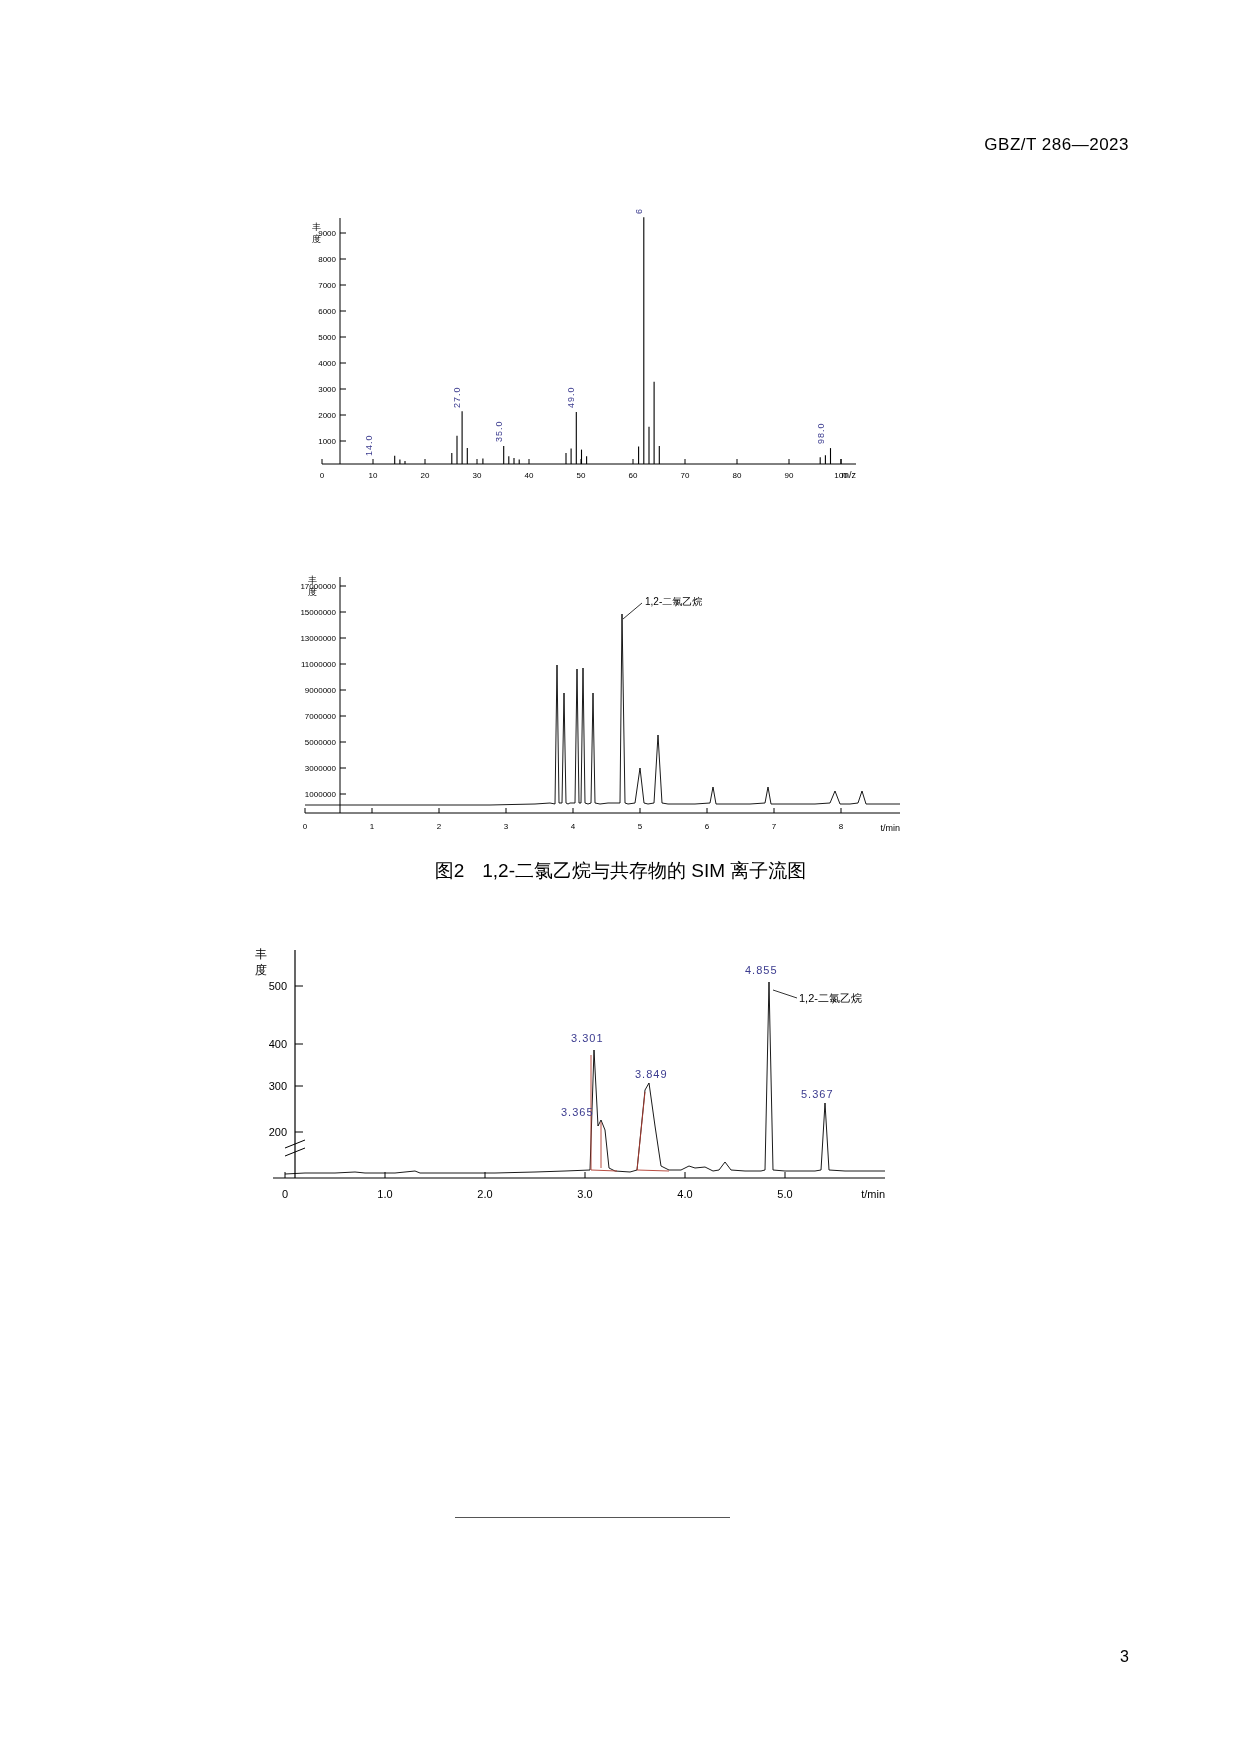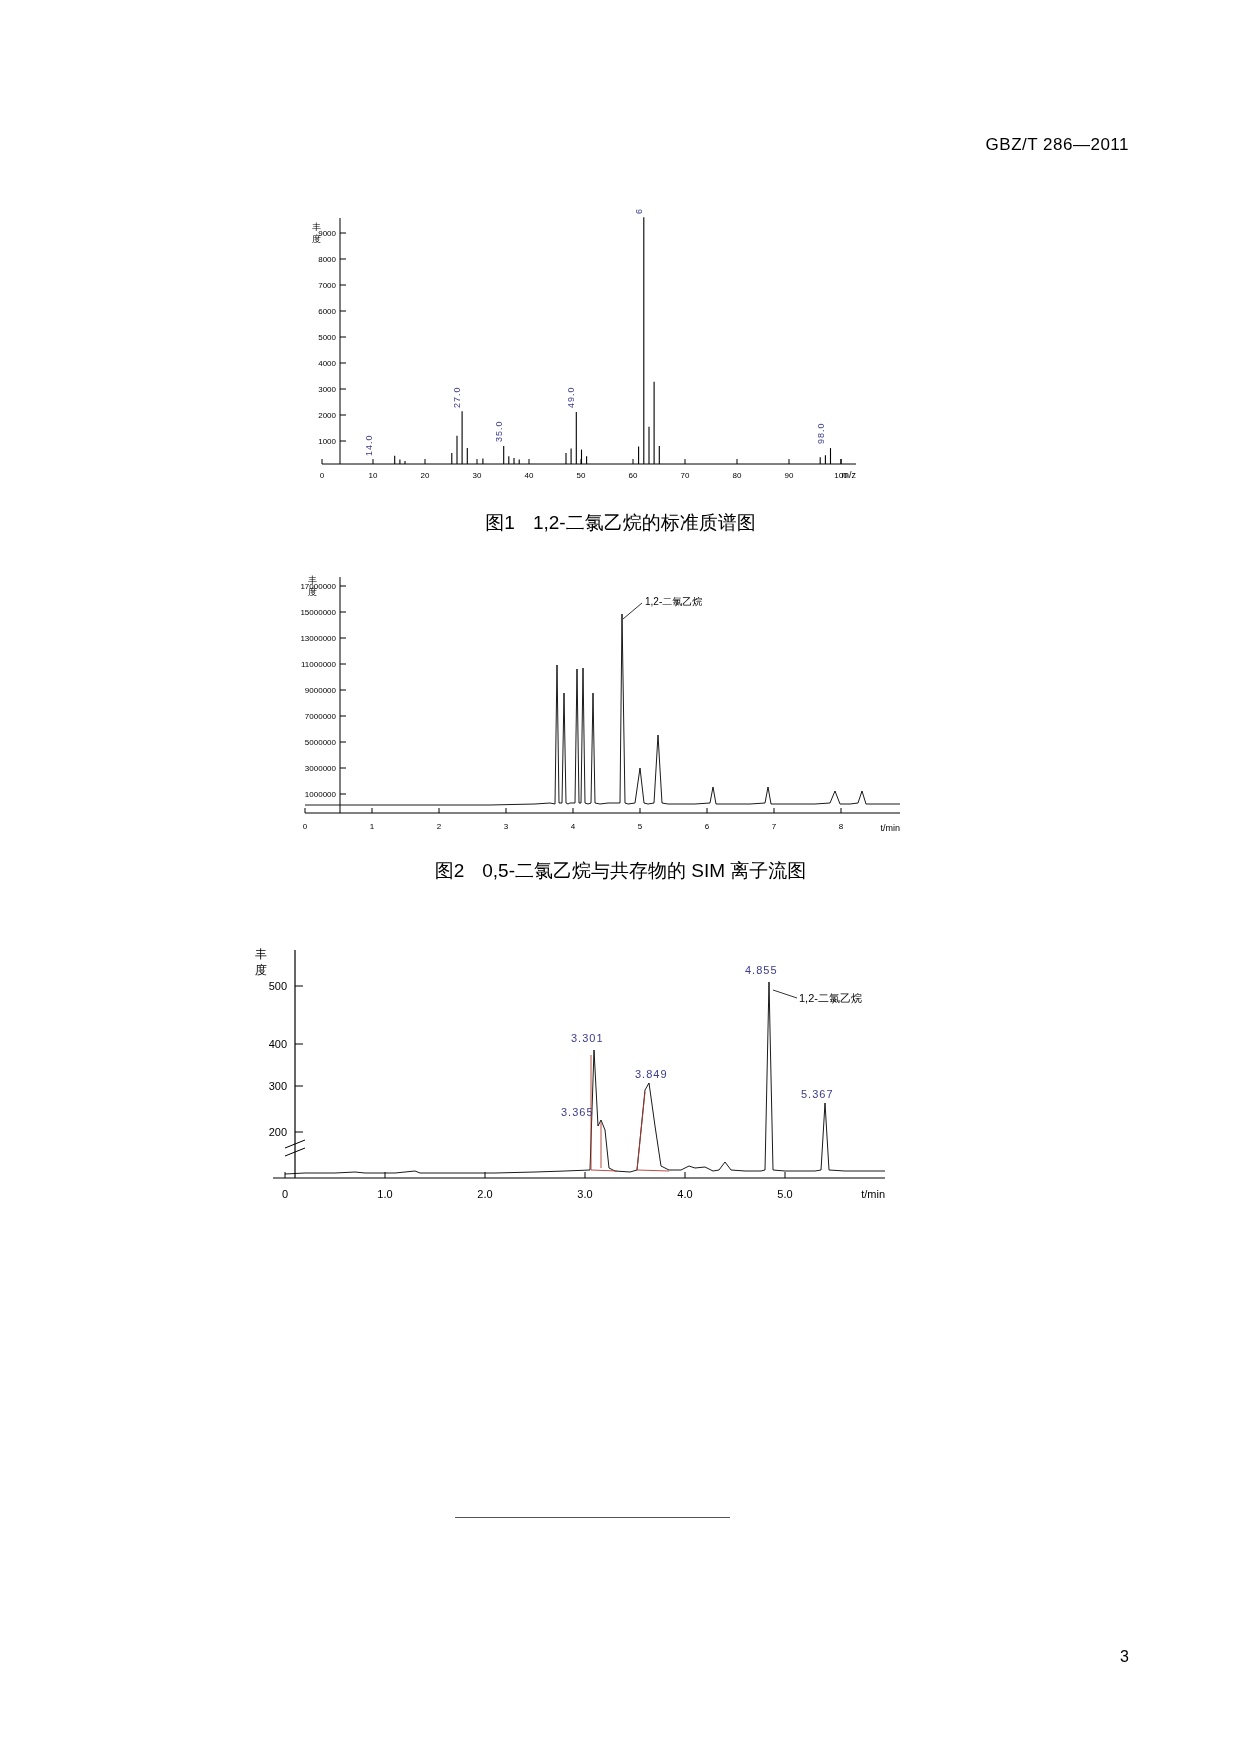--- a/index.html
+++ b/index.html
@@ -42,21 +42,21 @@
   .tick-text { font-size:8px; fill:#000; font-family:"Liberation Sans", sans-serif;}
   .peak-label { font-size:9px; fill:#3b3b8f; font-family:"Liberation Sans", sans-serif; letter-spacing:1px;}
   .unit-text { font-size:9px; fill:#000; }
   .anno-text { font-size:10px; fill:#000; }
 </style>
 </head>
 <body>
 
 <div class="page">
 
-  <div class="header-std">GBZ/T 286—2011</div>
+  <div class="header-std">GBZ/T 286—2023</div>
 
   <div class="chart" style="left:300px; top:208px; width:600px; height:290px;">
     <svg width="600" height="290" viewBox="0 0 600 290">
 
       <line x1="40" y1="10" x2="40" y2="256" stroke="#000" stroke-width="1"></line>
 
       <line x1="22" y1="256" x2="556" y2="256" stroke="#000" stroke-width="1"></line>
 
       <g class="tick-text" text-anchor="end">
         <text x="36" y="28">9000</text>
@@ -141,23 +141,20 @@
       <text class="peak-label" transform="translate(274,200) rotate(-90)">49.0</text>
       <text class="peak-label" transform="translate(342,6) rotate(-90)">62.0</text>
       <text class="peak-label" transform="translate(524,236) rotate(-90)">98.0</text>
 
       <text class="unit-text" x="556" y="270" text-anchor="end">m/z</text>
       <text class="unit-text" x="12" y="22">丰</text>
       <text class="unit-text" x="12" y="34">度</text>
     </svg>
   </div>
 
-  <div class="fig-caption" style="top:510px;">
-    <span>图1</span><span class="gap"></span><span>1,2-二氯乙烷的标准质谱图</span>
-  </div>
 
   <div class="chart" style="left:250px; top:565px; width:680px; height:280px;text-align:right;">
     <svg width="680" height="280" viewBox="0 0 680 280">
 
       <line x1="90" y1="12" x2="90" y2="248" stroke="#000" stroke-width="1"></line>
       <line x1="55" y1="248" x2="650" y2="248" stroke="#000" stroke-width="1"></line>
 
       <g class="tick-text" text-anchor="end">
         <text x="86" y="24">17000000</text>
           <line x1="90" y1="21" x2="96" y2="21" stroke="#000"></line>
@@ -221,21 +218,21 @@
       <line x1="373" y1="54" x2="392" y2="38" stroke="#000" stroke-width="0.8"></line>
       <text class="anno-text" x="395" y="40">1,2-二氯乙烷</text>
 
       <text class="unit-text" x="650" y="266" text-anchor="end">t/min</text>
       <text class="unit-text" x="58" y="18">丰</text>
       <text class="unit-text" x="58" y="30">度</text>
     </svg>
   </div>
 
   <div class="fig-caption" style="top:858px;">
-    <span>图2</span><span class="gap"></span><span>0,5-二氯乙烷与共存物的 SIM 离子流图</span>
+    <span>图2</span><span class="gap"></span><span>1,2-二氯乙烷与共存物的 SIM 离子流图</span>
   </div>
 
   <div class="chart" style="left:245px; top:930px; width:690px; height:290px;">
     <svg width="690" height="290" viewBox="0 0 690 290">
 
       <line x1="50" y1="20" x2="50" y2="248" stroke="#000" stroke-width="1.2"></line>
       <line x1="28" y1="248" x2="640" y2="248" stroke="#000" stroke-width="1.2"></line>
 
       <line x1="40" y1="218" x2="60" y2="210" stroke="#000" stroke-width="1"></line>
       <line x1="40" y1="226" x2="60" y2="218" stroke="#000" stroke-width="1"></line>

